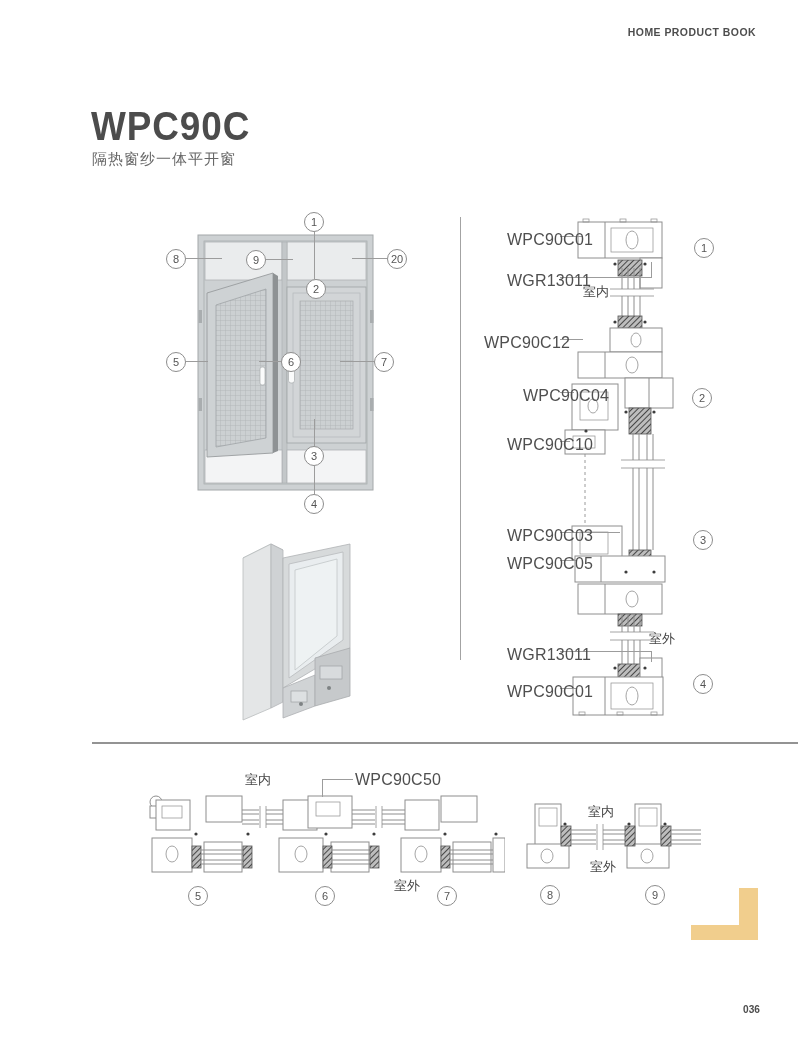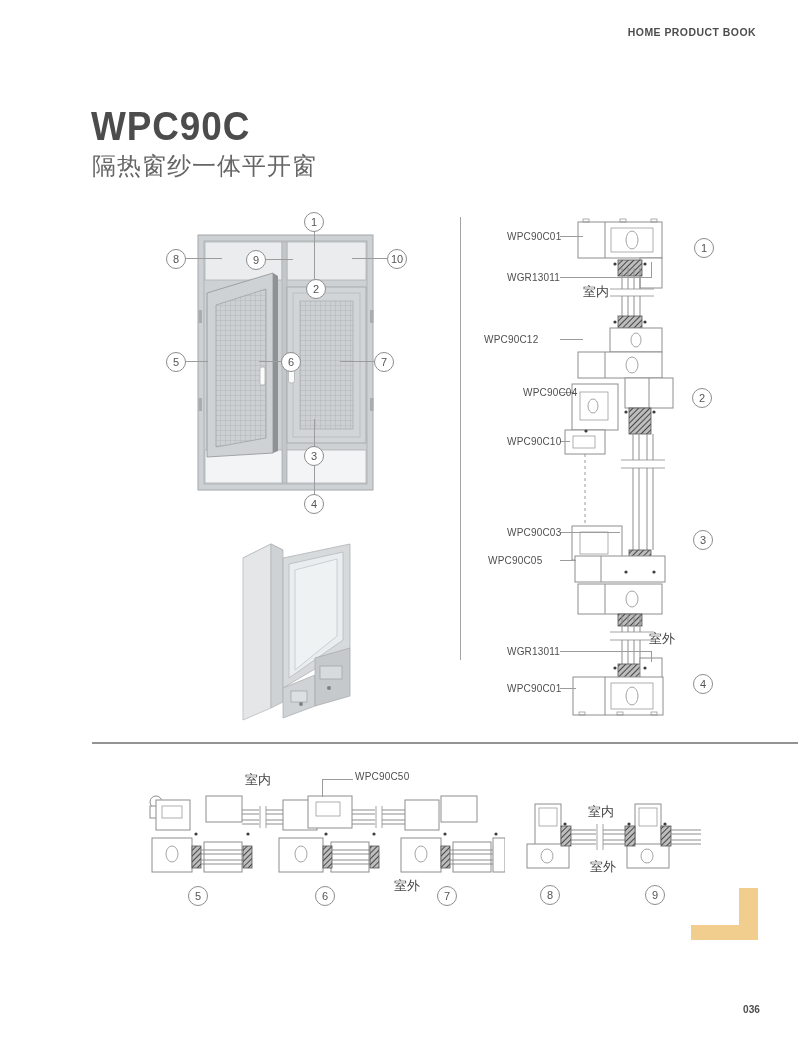--- a/index.html
+++ b/index.html
@@ -4,30 +4,30 @@
 <style>
   html,body{margin:0;padding:0;background:#e8e8e8;}
   .page{position:relative;width:800px;height:1043px;background:#ffffff;overflow:hidden;
         font-family:"Liberation Sans", sans-serif;}
   
   .book{position:absolute;top:26px;right:44px;font-size:11px;font-weight:700;color:#4d4d4d;
         letter-spacing:.5px;transform:scaleX(.95);transform-origin:right center;}
   
   .model{position:absolute;left:91px;top:106px;font-size:41px;font-weight:800;color:#4c4c4c;
          letter-spacing:1px;transform:scaleX(.9);transform-origin:left center;line-height:1;}
-  .subtitle{position:absolute;left:92px;top:150px;font-size:24px;color:#666;letter-spacing:1px;}
+  .subtitle{position:absolute;left:92px;top:150px;font-size:15px;color:#666;letter-spacing:1px;}
   
   .co{position:absolute;width:20px;height:20px;border:1px solid #8d8d8d;border-radius:50%;
       background:#fff;font-size:11px;color:#555;display:flex;align-items:center;justify-content:center;
       box-sizing:border-box;z-index:5;}
   
   .lnh{position:absolute;height:1px;background:#9c9c9c;z-index:4;}
   .lnv{position:absolute;width:1px;background:#9c9c9c;z-index:4;}
   
-  .plabel{position:absolute;font-size:10px;color:#4f4f4f;letter-spacing:.2px;white-space:nowrap;z-index:5;}
+  .plabel{position:absolute;font-size:16px;color:#4f4f4f;letter-spacing:.2px;white-space:nowrap;z-index:5;}
   .cjk{position:absolute;font-size:13px;color:#454545;white-space:nowrap;z-index:5;}
   
   .div-v{position:absolute;left:460px;top:217px;width:1px;height:443px;background:#a3a3a3;}
   .div-h{position:absolute;left:92px;top:742px;width:706px;height:2px;background:#939393;}
   
   .lv{position:absolute;left:739px;top:888px;width:19px;height:52px;background:#F1CE8D;}
   .lh{position:absolute;left:691px;top:925px;width:67px;height:15px;background:#F1CE8D;}
   .pagenum{position:absolute;left:743px;top:1003px;font-size:11px;font-weight:700;color:#4c4c4c;
            transform:scaleX(.92);transform-origin:left center;}
   svg{position:absolute;}
@@ -98,21 +98,21 @@
   <div class="co" style="left:374px;top:352px">
       <span>7</span>
     </div>
   <div class="co" style="left:166px;top:249px">
       <span>8</span>
     </div>
   <div class="co" style="left:246px;top:250px">
       <span>9</span>
     </div>
   <div class="co" style="left:387px;top:249px">
-      <span>10</span>
+      <span>20</span>
     </div>
 
   <div class="lnh" style="left:186px;top:258px;width:36px"></div>
   <div class="lnh" style="left:266px;top:259px;width:27px"></div>
   <div class="lnh" style="left:352px;top:258px;width:35px"></div>
   <div class="lnv" style="left:314px;top:232px;height:47px"></div>
   <div class="lnv" style="left:314px;top:419px;height:27px"></div>
   <div class="lnv" style="left:314px;top:466px;height:28px"></div>
   <div class="lnh" style="left:186px;top:361px;width:22px"></div>
   <div class="lnh" style="left:259px;top:361px;width:22px"></div>
@@ -227,21 +227,21 @@
       <circle cx="190" cy="456" r="1.6" fill="#3d3d3d" stroke="none"></circle>
     </g>
   </svg>
 
   <div class="plabel" style="left:507px;top:231px">WPC90C01</div>
   <div class="plabel" style="left:507px;top:272px">WGR13011</div>
   <div class="plabel" style="left:484px;top:334px">WPC90C12</div>
   <div class="plabel" style="left:523px;top:387px">WPC90C04</div>
   <div class="plabel" style="left:507px;top:436px">WPC90C10</div>
   <div class="plabel" style="left:507px;top:527px">WPC90C03</div>
-  <div class="plabel" style="left:488px;top:555px">WPC90C05</div>
+  <div class="plabel" style="left:507px;top:555px">WPC90C05</div>
   <div class="plabel" style="left:507px;top:646px">WGR13011</div>
   <div class="plabel" style="left:507px;top:683px">WPC90C01</div>
   <div class="cjk" style="left:583px;top:283px">室内</div>
   <div class="cjk" style="left:649px;top:630px">室外</div>
 
   <div class="lnh" style="left:560px;top:236px;width:23px"></div>
   <div class="lnh" style="left:560px;top:277px;width:92px"></div>
   <div class="lnv" style="left:651px;top:262px;height:16px"></div>
   <div class="lnh" style="left:560px;top:339px;width:23px"></div>
   <div class="lnh" style="left:560px;top:392px;width:14px"></div>

